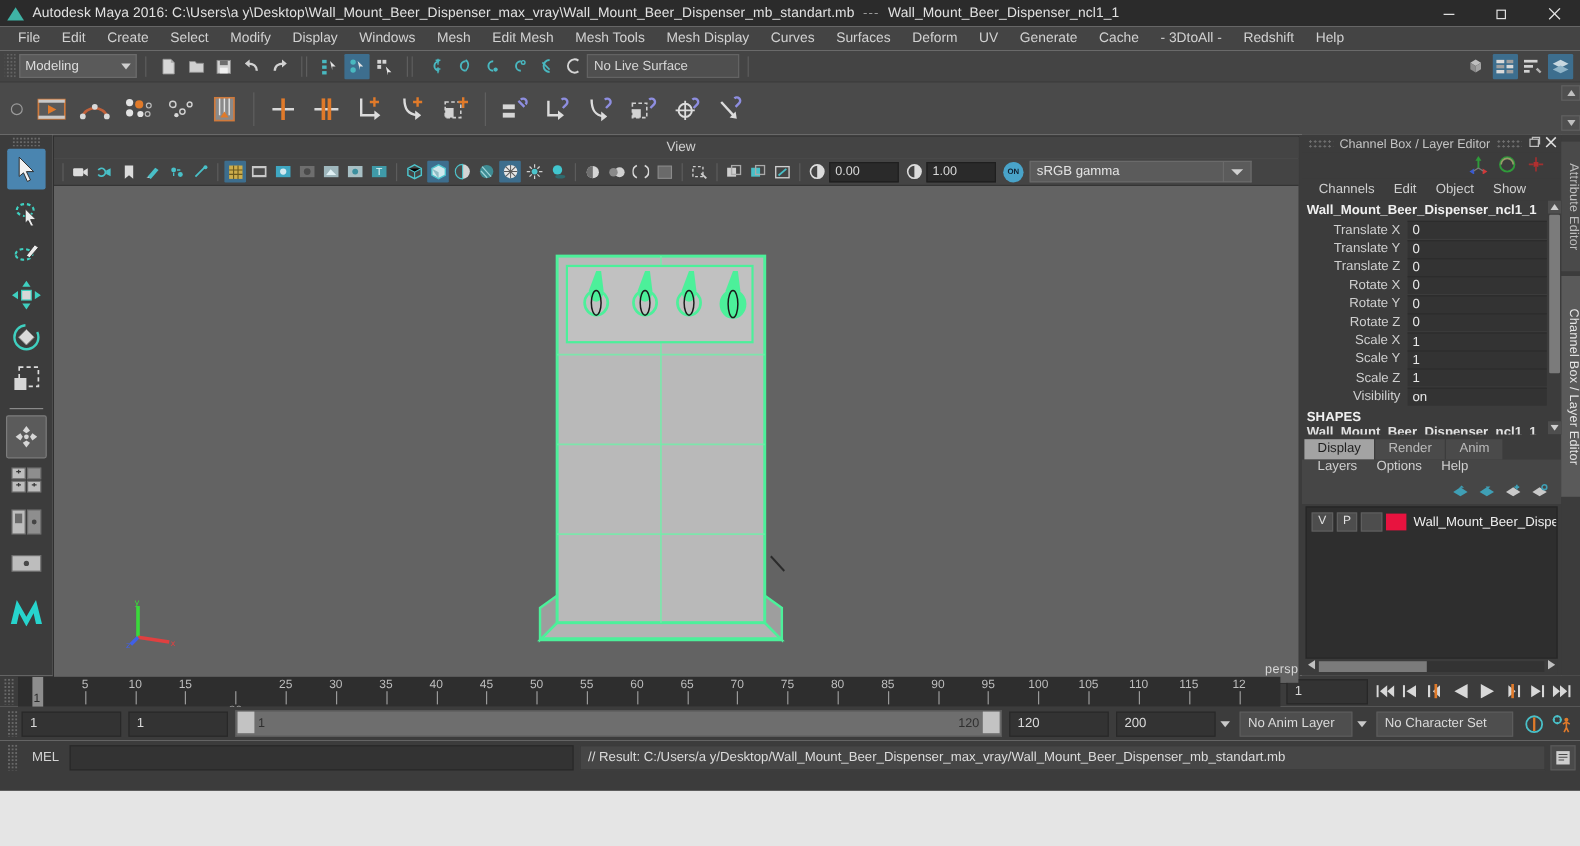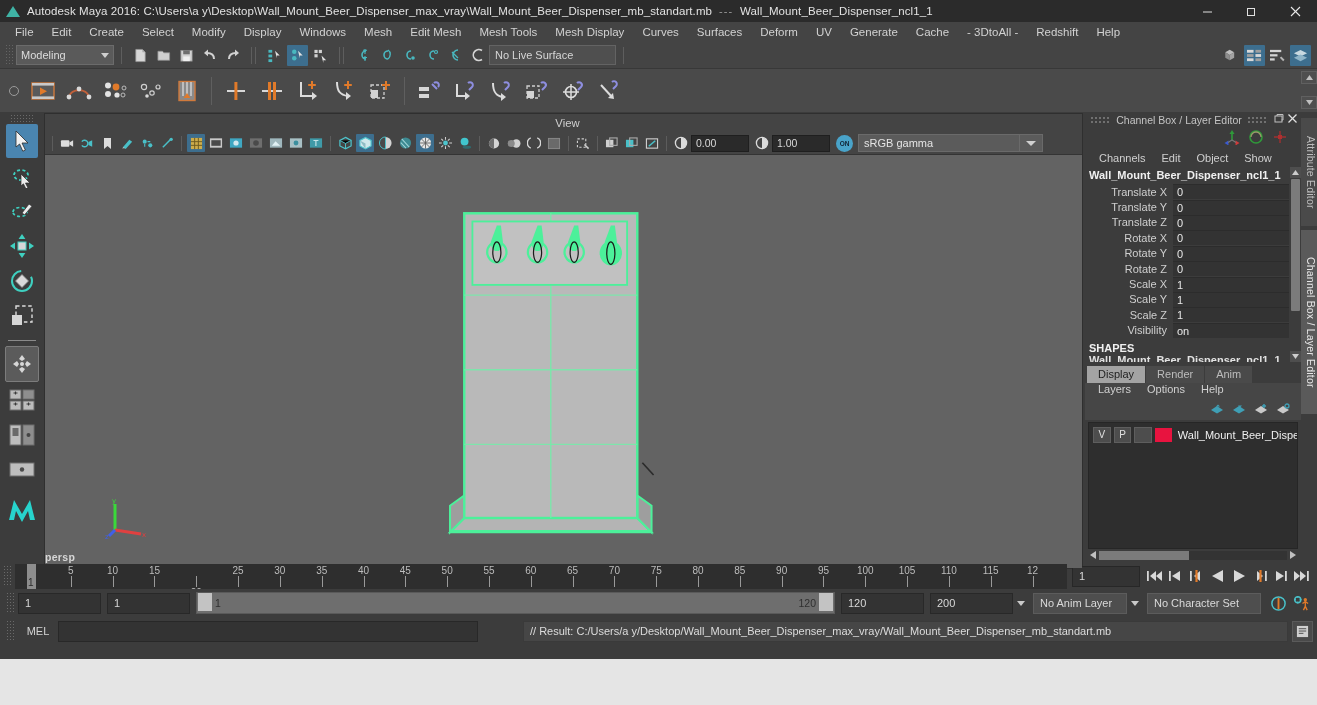--- a/index.html
+++ b/index.html
@@ -75,21 +75,21 @@
   .numfield{height:15px;width:48px;background:#2a2a2a;border:1px solid #1f1f1f;color:#d8d8d8;
     font-size:10.5px;display:flex;align-items:center;padding:0 4px;}
   .gammafield{height:16px;width:150px;background:#5b5b5b;border:1px solid #6a6a6a;color:#e4e4e4;
     font-size:11px;display:flex;align-items:center;padding:0 5px;}
   .gammacaret{width:22px;height:16px;background:#5b5b5b;border:1px solid #6a6a6a;border-left:none;
     display:flex;align-items:center;justify-content:center;}
   .gammacaret i{width:0;height:0;border-left:5px solid transparent;border-right:5px solid transparent;border-top:5px solid #d0d0d0;}
   .toggle-on{width:17px;height:17px;border-radius:50%;background:#49a3c9;color:#123;font-size:6.5px;
     display:flex;align-items:center;justify-content:center;font-weight:bold;}
   .vp-canvas{flex:1;background:#636363;position:relative;overflow:hidden;}
-  .vp-label{position:absolute;left:0;right:0;bottom:5px;text-align:left;color:#d7d7d7;font-size:10.5px;font-weight:bold;letter-spacing:.3px;}
+  .vp-label{position:absolute;left:0;right:0;bottom:5px;text-align:right;color:#d7d7d7;font-size:10.5px;font-weight:normal;letter-spacing:.3px;}
   .axis{position:absolute;left:60px;bottom:28px;width:46px;height:46px;}
 
   
   .rightdock{width:232px;background:#3c3c3c;display:flex;}
   .rd-main{width:216px;display:flex;flex-direction:column;}
   .rd-tabs{width:16px;background:#3c3c3c;padding-top:6px;}
   .vtab{writing-mode:vertical-rl;text-orientation:mixed;background:#4a4a4a;color:#bdbdbd;
     font-size:10.5px;padding:8px 2px;margin-bottom:4px;width:14px;text-align:center;letter-spacing:.2px;}
   .vtab.on{background:#5a5a5a;color:#e6e6e6;}
   .rd-titlebar{height:15px;display:flex;align-items:center;background:#3c3c3c;}
@@ -161,21 +161,21 @@
   .rsel{height:19px;background:#4e4e4e;border:1px solid #5c5c5c;color:#dadada;font-size:11px;
     display:flex;align-items:center;padding:0 6px;}
   .rcaret{width:16px;height:19px;display:flex;align-items:center;justify-content:center;}
   .rcaret i{width:0;height:0;border-left:4px solid transparent;border-right:4px solid transparent;border-top:5px solid #c9c9c9;}
 
   
   .cmdwrap{display:flex;height:28px;background:#3c3c3c;align-items:center;padding-left:3px;}
   .mel-lab{width:40px;text-align:center;font-size:11px;color:#d4d4d4;}
   .mel-input{width:418px;height:19px;background:#333333;border:1px solid #282828;margin-right:5px;}
   .mel-out{flex:1;height:19px;background:#464646;border:1px solid #3a3a3a;color:#dcdcdc;
-    font-size:11px;display:flex;align-items:center;padding-left:6px;overflow:hidden;white-space:nowrap;margin-left:40px;}
+    font-size:11px;display:flex;align-items:center;padding-left:6px;overflow:hidden;white-space:nowrap;}
   .mel-btn{width:19px;height:19px;margin:0 4px;display:flex;align-items:center;justify-content:center;background:#4a4a4a;border:1px solid #5a5a5a;}
   .helpline{height:14px;background:#3c3c3c;}
 </style>
 </head>
 <body>
 
 <div id="app">
 
   <div class="titlebar">
     <div class="tb-icon">

